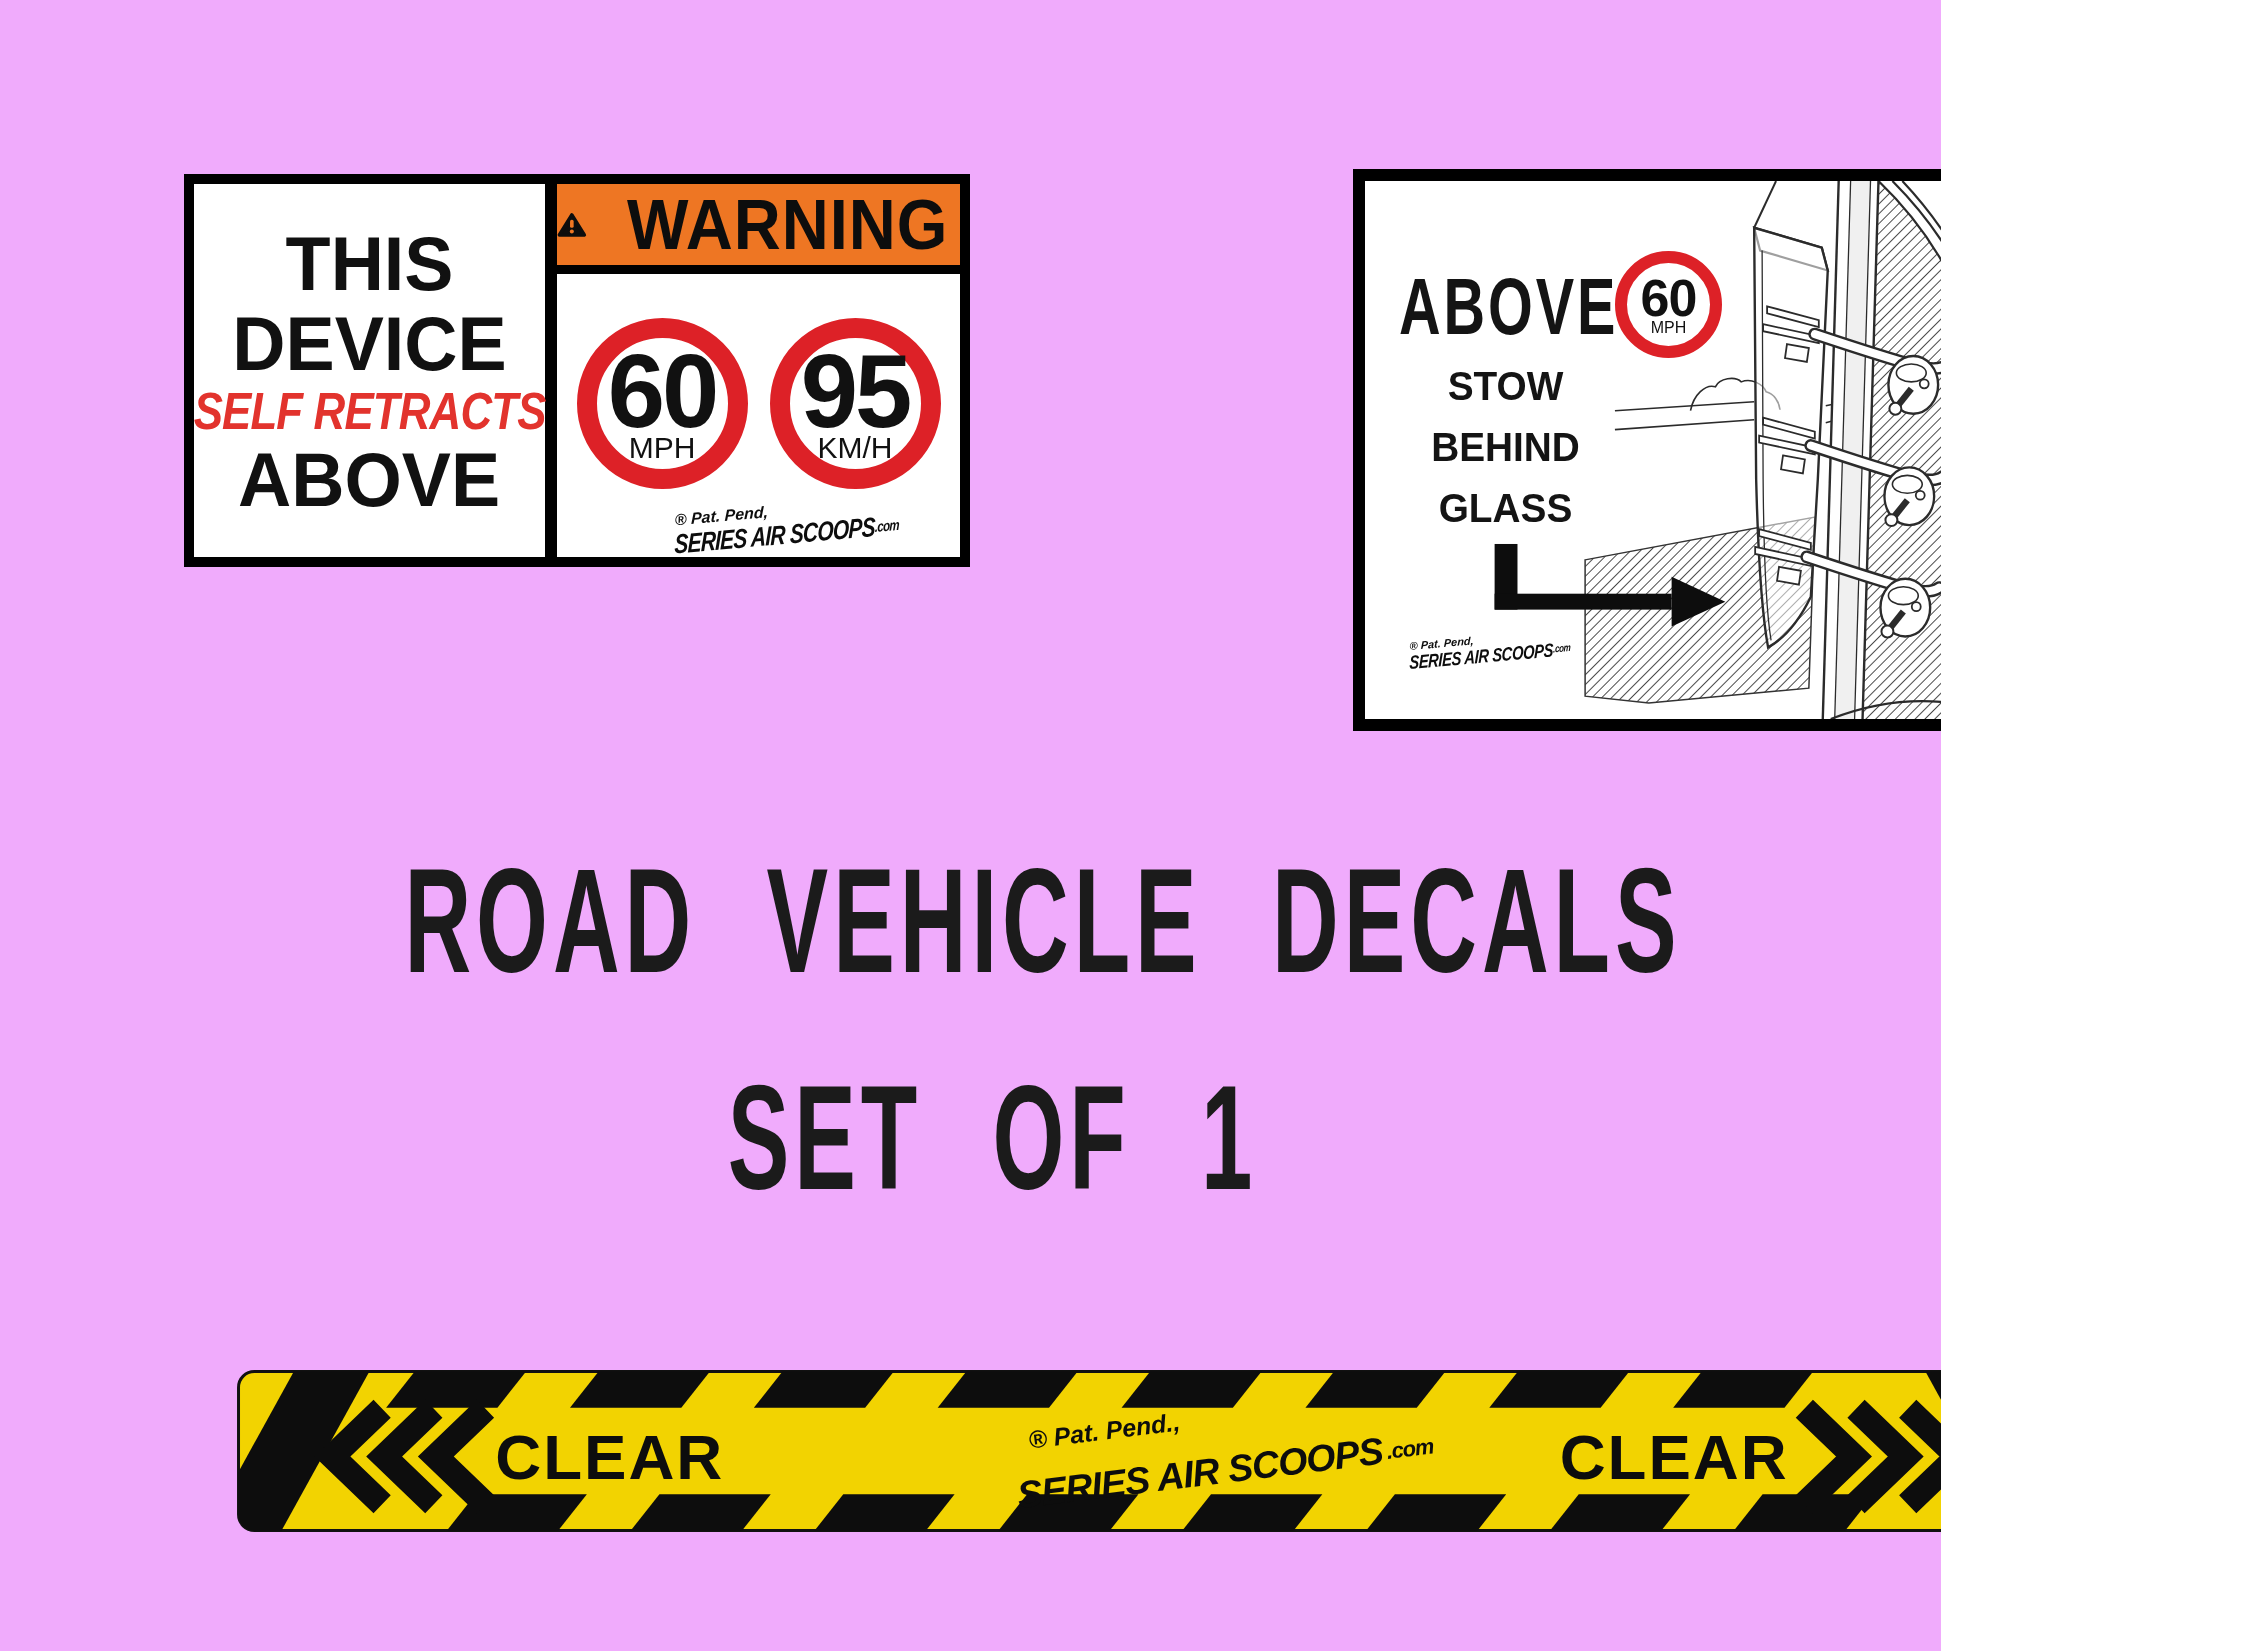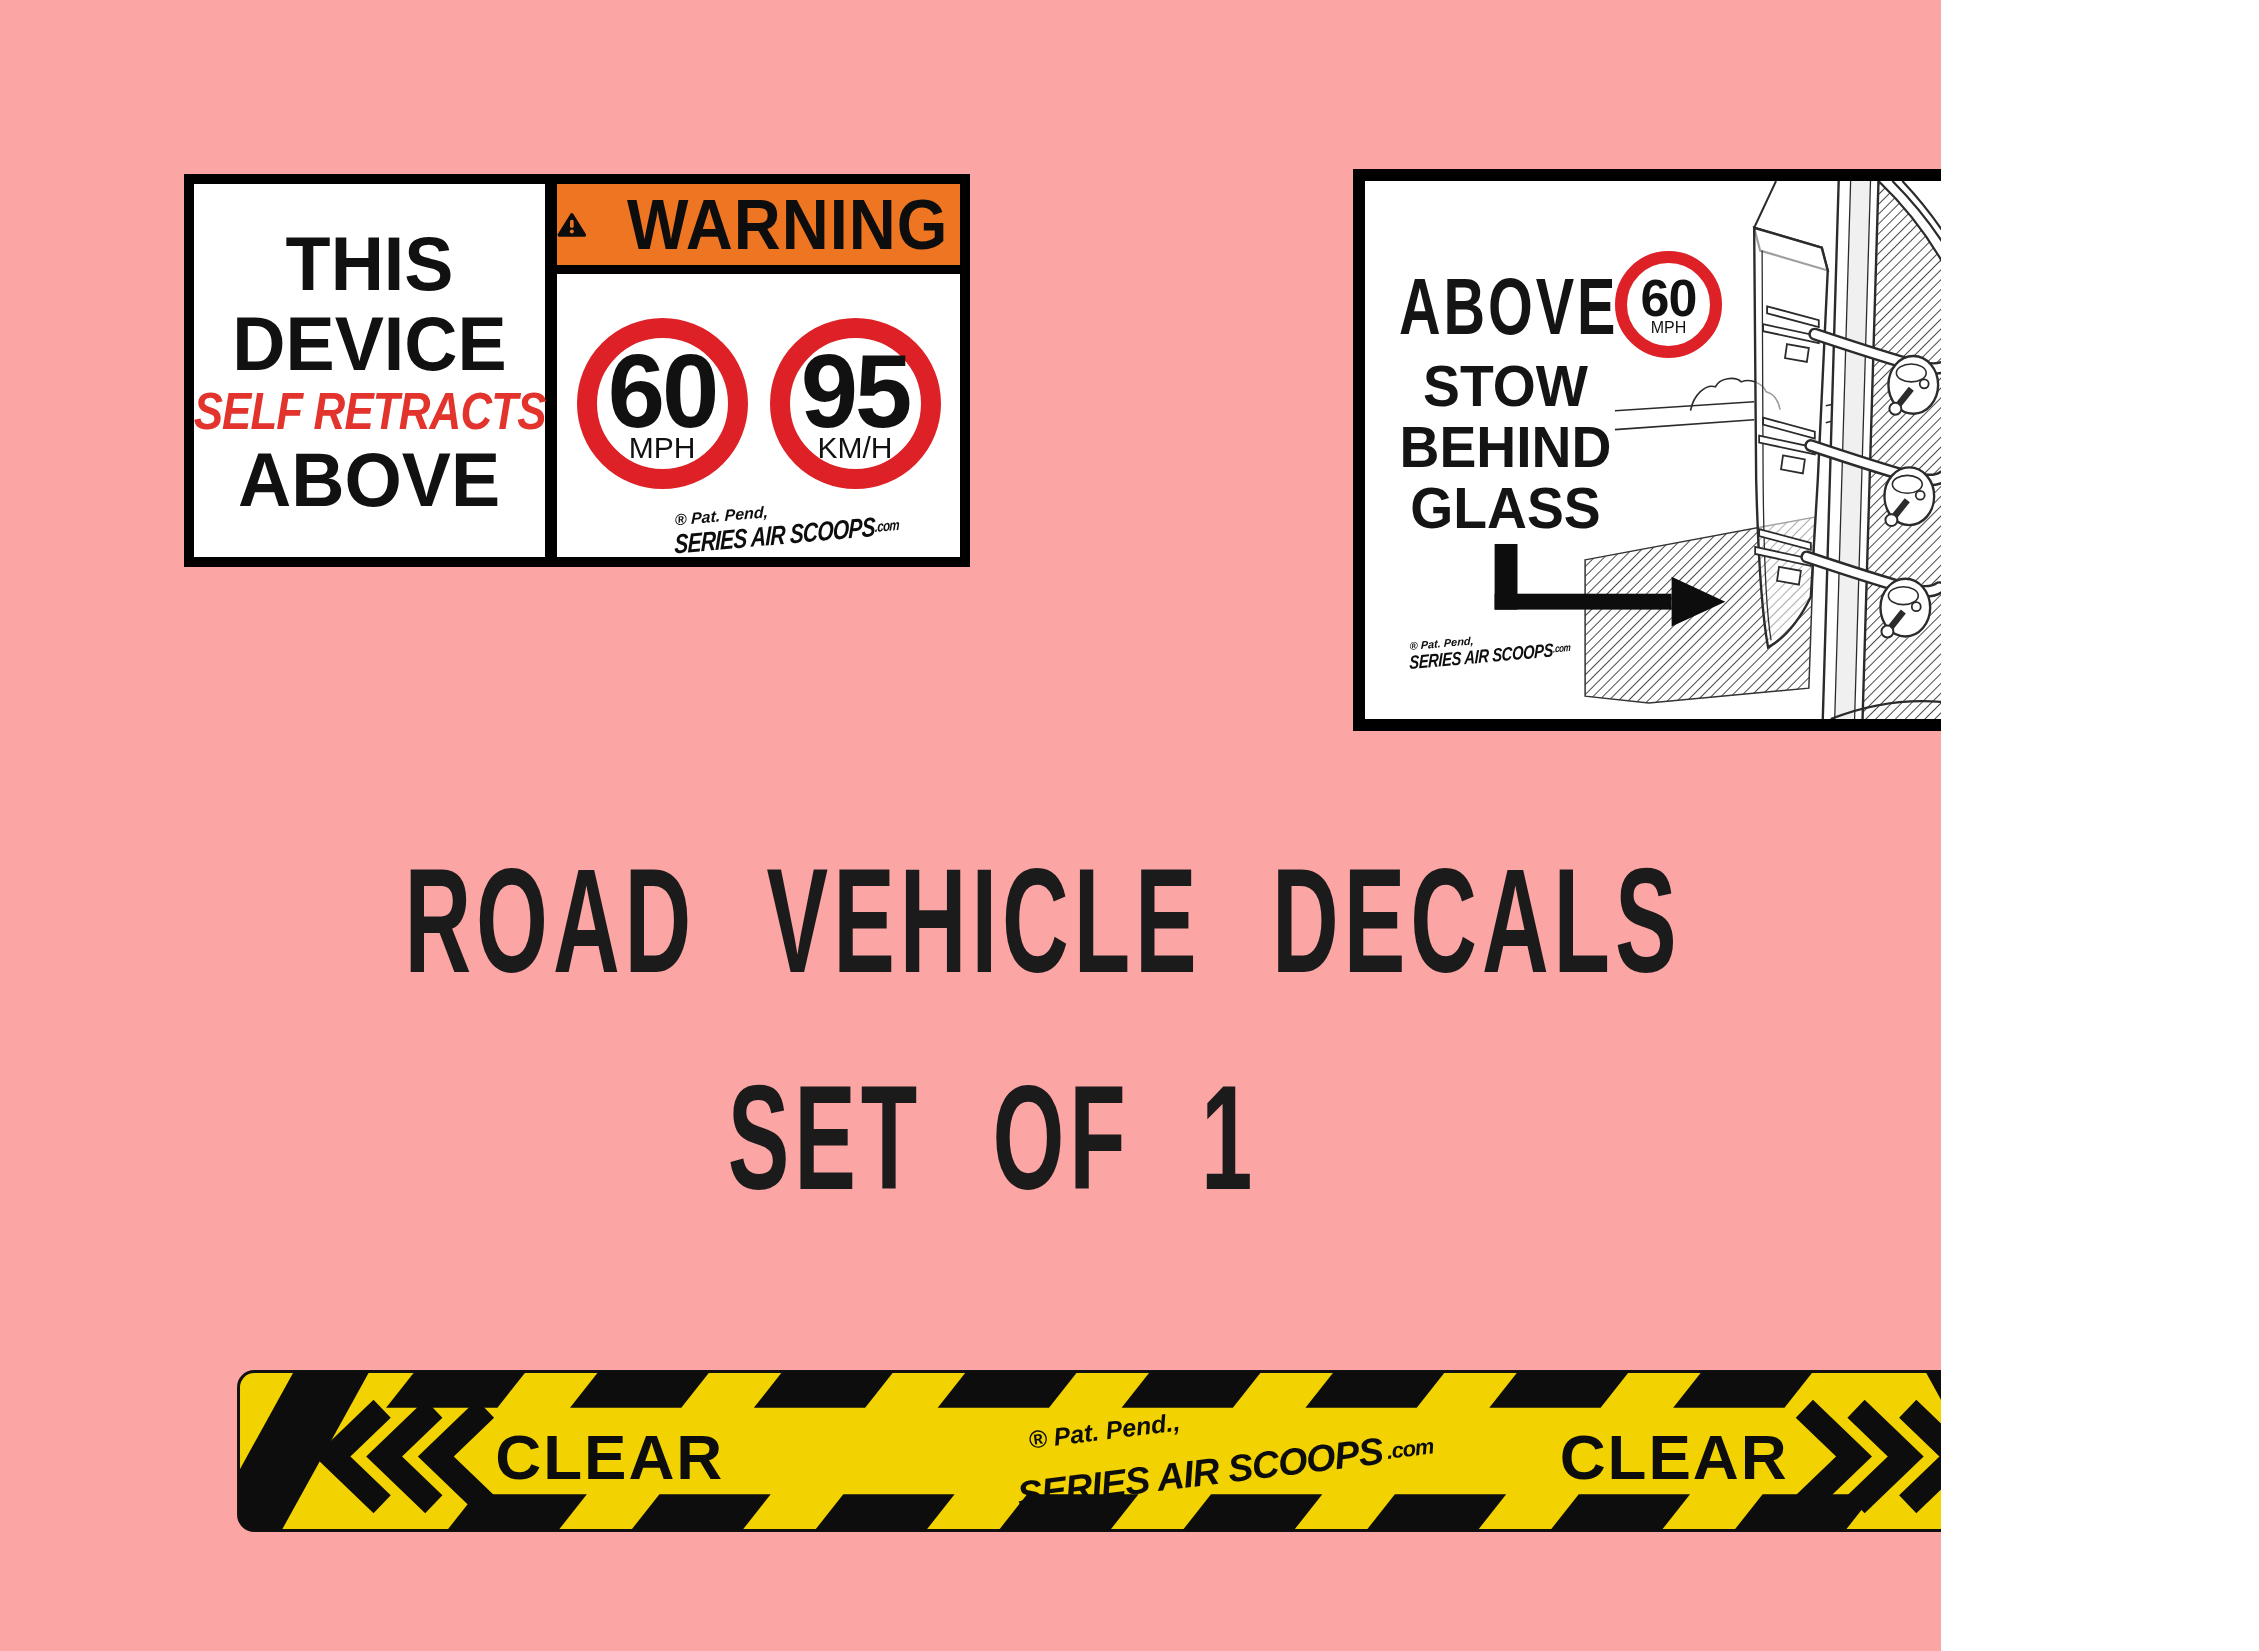--- a/index.html
+++ b/index.html
@@ -1,16 +1,16 @@
 <!DOCTYPE html>
 <html><head>
 <meta charset="utf-8">
 <style>
   html,body{margin:0;padding:0;background:#fff;}
-  .canvas{position:relative;width:1941px;height:1652px;background:#fca5a5;overflow:hidden;
+  .canvas{position:relative;width:1941px;height:1652px;background:#f0abfc;overflow:hidden;
           font-family:"Liberation Sans",sans-serif;color:#0d0d0d;}
 
   
   .decal1{position:absolute;left:184px;top:174px;width:786px;height:393px;
           border:10px solid #000;background:#fff;box-sizing:border-box;display:flex;}
   .d1-left{width:351px;border-right:12px solid #000;box-sizing:content-box;
            display:flex;flex-direction:column;align-items:center;justify-content:center;
            padding-top:2px;}
   .d1-black{font-size:76px;font-weight:bold;line-height:80px;letter-spacing:0px;color:#111;
             transform:scaleX(.97);white-space:nowrap;}
@@ -44,21 +44,21 @@
   .decal2 .art{position:absolute;left:0;top:0;}
   .d2-headline{position:absolute;left:34px;top:80px;font-size:80px;font-weight:bold;
                letter-spacing:4px;transform:scaleX(.72);transform-origin:left center;
                white-space:nowrap;color:#141414;}
   .d2-circle{position:absolute;left:250px;top:70px;width:107px;height:107px;
              border:12px solid #DD2127;border-radius:50%;background:#fff;box-sizing:border-box;
              display:flex;flex-direction:column;align-items:center;justify-content:center;}
   .d2-circle .val{font-size:52px;font-weight:bold;line-height:.85;letter-spacing:-1px;color:#111;margin-top:3px;}
   .d2-circle .unit{font-size:16px;line-height:1;color:#111;}
   .d2-lines{position:absolute;left:10px;top:175px;width:261px;text-align:center;
-            font-size:57px;font-weight:bold;line-height:61px;color:#141414;letter-spacing:0;}
+            font-size:40px;font-weight:bold;line-height:61px;color:#141414;letter-spacing:0;}
   .d2-lines div{transform:scaleX(.97);}
   .brand-d2{position:absolute;left:44px;top:450px;}
   .brand-d2 .l1{font-size:11px;}
   .brand-d2 .l2{font-size:19px;letter-spacing:-0.5px;transform:scaleX(.78);}
 
   
   .title{position:absolute;left:0;top:846px;width:100%;text-align:center;color:#1b1b1b;
          padding-left:44px;box-sizing:border-box;}
   .title .t1,.title .t2{font-size:149px;font-weight:bold;letter-spacing:8px;word-spacing:64px;
          transform:scaleX(.62);transform-origin:center;white-space:nowrap;line-height:149px;}

